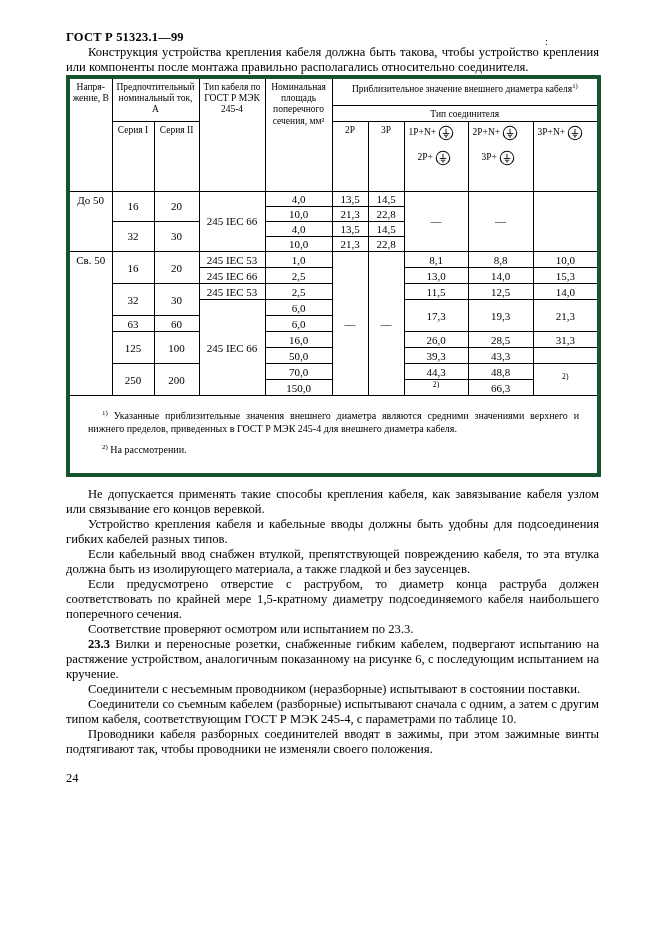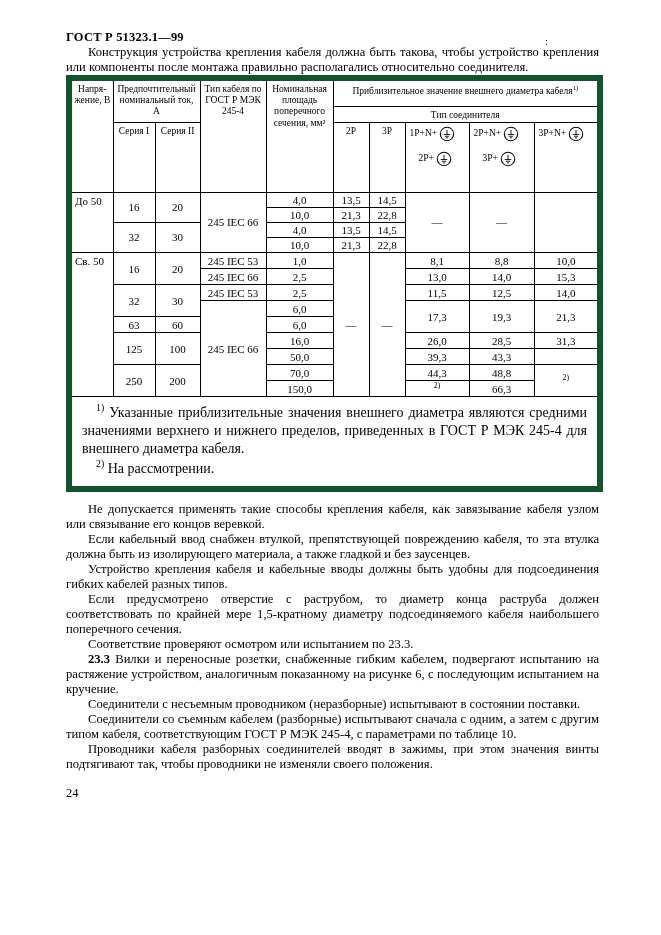--- a/index.html
+++ b/index.html
@@ -8,38 +8,38 @@
     font-family:"Liberation Serif","DejaVu Serif",serif;
     position:relative;overflow:hidden;
   }
   .sheet{box-sizing:border-box;padding:30px 62px 0 66px;}
   .doc-code{font-weight:bold;font-size:12.5px;letter-spacing:.2px;}
   .mark{position:absolute;left:545px;top:36px;font-size:10px;}
   p.body{margin:0;font-size:12.6px;line-height:15px;text-align:justify;text-indent:22px;}
   .intro{margin-top:20px;}
   .caption{margin:13px 0 3px 0;font-size:11px;}
   .caption .cw{letter-spacing:2.5px;}
-  table{border-collapse:collapse;table-layout:fixed;width:531px;border:6px solid #14532d;font-family:Liberation Serif, serif;}
+  table{border-collapse:collapse;table-layout:fixed;width:531px;border:4px solid #14532d;font-family:Liberation Serif, serif;}
   th,td{border:1px solid #000;padding:1px 2px;box-sizing:border-box;}
   thead th{font-weight:normal;font-size:9.5px;line-height:1.18;text-align:center;vertical-align:top;padding-top:3px;}
   thead tr.hr1{height:28px;}
   thead tr.hr2{height:15px;}
   thead tr.hr3{height:70px;margin-left:48px;}
   tbody td{font-size:11px;line-height:1.1;text-align:center;vertical-align:middle;}
   tr.b1r{height:14px;}
   tr.b2r{height:16px;}
-  td.vt{text-align:left;vertical-align:top;padding:2px 3px;}
+  td.vt{text-align:center;vertical-align:top;padding:2px 3px;}
   td.cable{white-space:nowrap;}
   .chl{white-space:nowrap;text-align:left;padding-left:2px;}
   .chl2{margin-top:9px;padding-left:11px;}
   .earth{width:16px;height:16px;vertical-align:middle;margin-left:2px;}
   .ec{fill:none;stroke:#000;stroke-width:1.3;}
   .ep{fill:none;stroke:#000;stroke-width:1.1;}
   td.fncell{padding:5px 10px 8px 10px;vertical-align:top;}
-  p.fn{margin:0;font-size:14px;line-height:1.3;text-align:justify;text-indent:14px;}
+  p.fn{margin:8px;font-size:10px;line-height:1.3;text-align:justify;text-indent:14px;}
   .paras{margin-top:10px;}
   .pageno{margin-top:14px;font-size:12.5px;}
   sup{font-size:70%;}
 </style>
 </head>
 <body>
 
 <div class="sheet">
 
   <div class="doc-code">ГОСТ Р 51323.1—99</div>
@@ -209,25 +209,25 @@
         <td class="fncell" colspan="10">
           <p class="fn"><sup>1)</sup><span> Указанные приблизительные значения внешнего диаметра являются средними значениями верхнего и нижнего пределов, приведенных в ГОСТ Р МЭК 245-4 для внешнего диаметра кабеля.</span></p>
           <p class="fn"><sup>2)</sup><span> На рассмотрении.</span></p>
         </td>
       </tr>
     </tbody>
   </table>
 
   <div class="paras">
     <p class="body"><b></b><span>Не допускается применять такие способы крепления кабеля, как завязывание кабеля узлом или связывание его концов веревкой.</span></p>
+    <p class="body"><b></b><span>Устройство крепления кабеля и кабельные вводы должны быть удобны для подсоединения гибких кабелей разных типов.</span></p>
     <p class="body"><b></b><span>Если кабельный ввод снабжен втулкой, препятствующей повреждению кабеля, то эта втулка должна быть из изолирующего материала, а также гладкой и без заусенцев.</span></p>
-    <p class="body"><b></b><span>Устройство крепления кабеля и кабельные вводы должны быть удобны для подсоединения гибких кабелей разных типов.</span></p>
     <p class="body"><b></b><span>Если предусмотрено отверстие с раструбом, то диаметр конца раструба должен соответствовать по крайней мере 1,5-кратному диаметру подсоединяемого кабеля наибольшего поперечного сечения.</span></p>
     <p class="body"><b></b><span>Соответствие проверяют осмотром или испытанием по 23.3.</span></p>
     <p class="body"><b>23.3</b><span> Вилки и переносные розетки, снабженные гибким кабелем, подвергают испытанию на растяжение устройством, аналогичным показанному на рисунке 6, с последующим испытанием на кручение.</span></p>
     <p class="body"><b></b><span>Соединители с несъемным проводником (неразборные) испытывают в состоянии поставки.</span></p>
     <p class="body"><b></b><span>Соединители со съемным кабелем (разборные) испытывают сначала с одним, а затем с другим типом кабеля, соответствующим ГОСТ Р МЭК 245-4, с параметрами по таблице 10.</span></p>
-    <p class="body"><b></b><span>Проводники кабеля разборных соединителей вводят в зажимы, при этом значения винты подтягивают так, чтобы проводники не изменяли своего положения.</span></p>
+    <p class="body"><b></b><span>Проводники кабеля разборных соединителей вводят в зажимы, при этом зажимные винты подтягивают так, чтобы проводники не изменяли своего положения.</span></p>
   </div>
 
   <div class="pageno">24</div>
 
 </div>
 
 </body></html>

